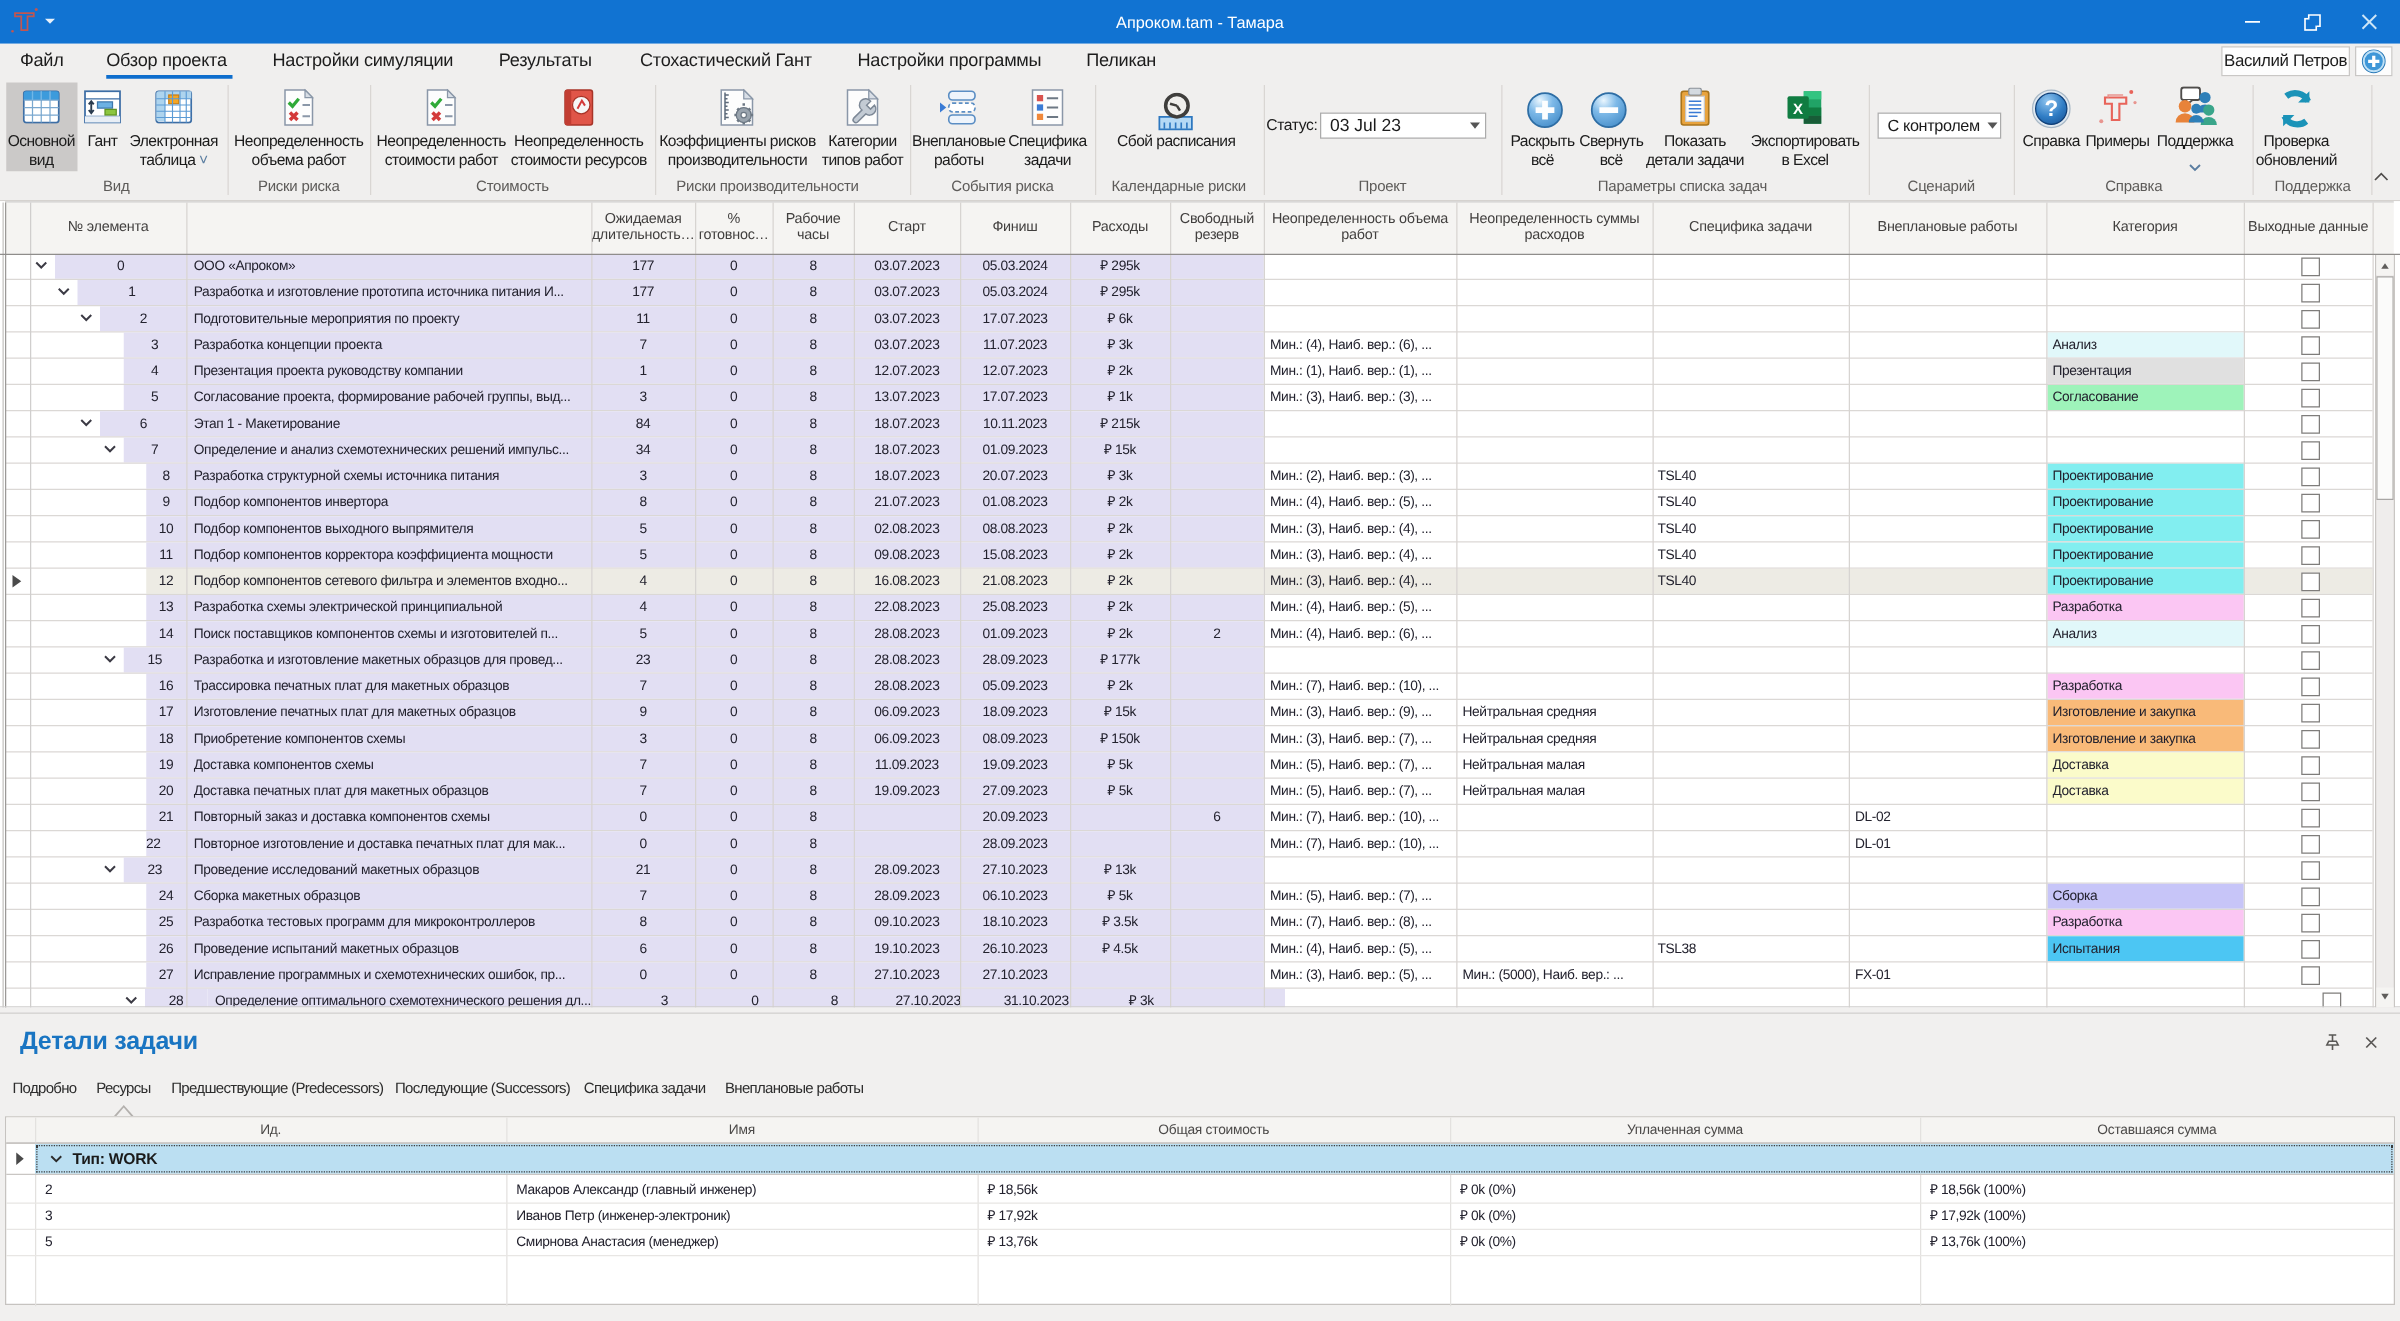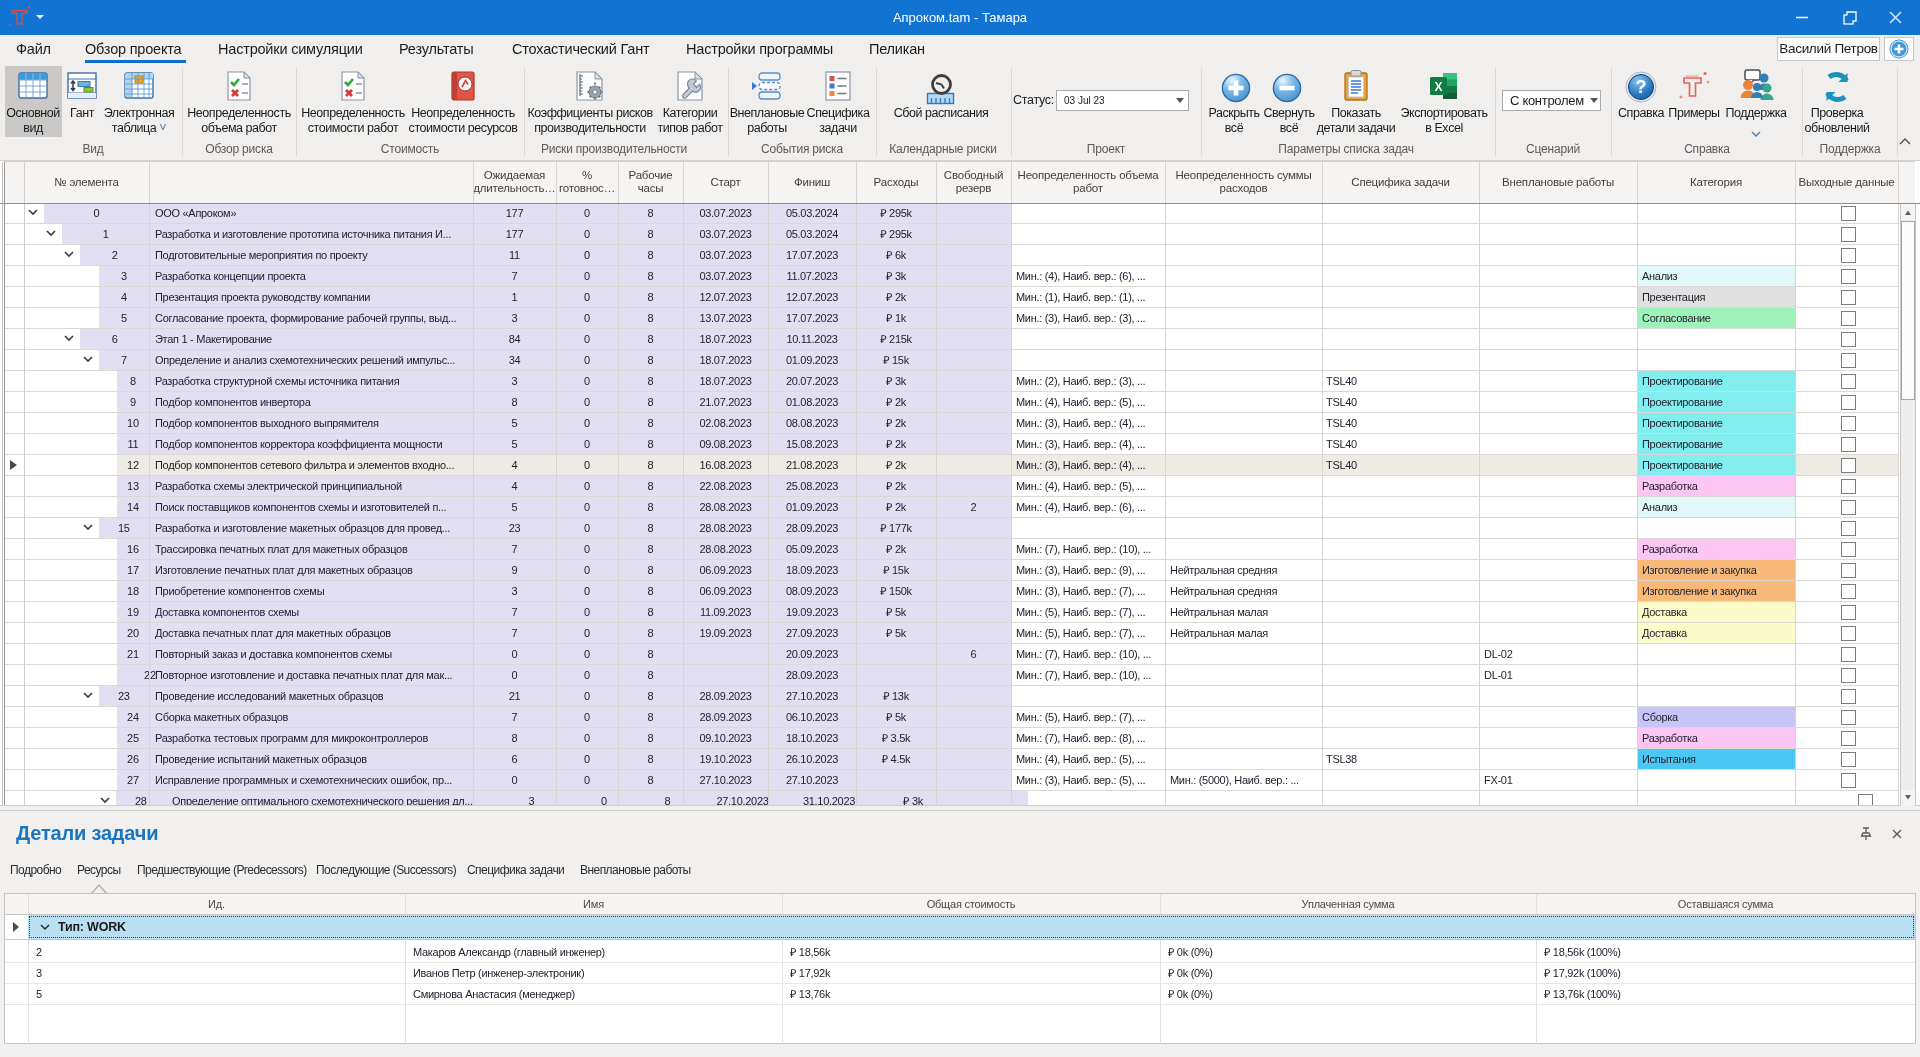--- a/index.html
+++ b/index.html
@@ -74,21 +74,21 @@
       <div class="gsep" style="left: 524px;"></div>
       <div class="gsep" style="left: 728px;"></div>
       <div class="gsep" style="left: 876px;"></div>
       <div class="gsep" style="left: 1011px;"></div>
       <div class="gsep" style="left: 1201px;"></div>
       <div class="gsep" style="left: 1495px;"></div>
       <div class="gsep" style="left: 1611px;"></div>
       <div class="gsep" style="left: 1802px;"></div>
       <div class="gsep" style="left: 1897px;"></div>
       <div class="glabel" style="left: -17px; width: 220px;">Вид</div>
-      <div class="glabel" style="left: 129px; width: 220px;">Обзор риска</div>
+      <div class="glabel" style="left: 129px; width: 220px;">Риски риска</div>
       <div class="glabel" style="left: 300px; width: 220px;">Стоимость</div>
       <div class="glabel" style="left: 504px; width: 220px;">Риски производительности</div>
       <div class="glabel" style="left: 692px; width: 220px;">События риска</div>
       <div class="glabel" style="left: 833px; width: 220px;">Календарные риски</div>
       <div class="glabel" style="left: 996px; width: 220px;">Проект</div>
       <div class="glabel" style="left: 1236px; width: 220px;">Параметры списка задач</div>
       <div class="glabel" style="left: 1443px; width: 220px;">Сценарий</div>
       <div class="glabel" style="left: 1597px; width: 220px;">Справка</div>
       <div class="glabel" style="left: 1740px; width: 220px;">Поддержка</div>
       <div style="position: absolute; left: 5px; top: 2px; width: 57px; height: 71px; background: rgb(203, 201, 200);"></div>
@@ -110,21 +110,21 @@
       <div class="rlabel" style="left: 1556px; top: 42px; width: 170px; line-height: 14.5px;">Справка</div>
       <div class="rlabel" style="left: 1609px; top: 42px; width: 170px; line-height: 14.5px;">Примеры</div>
       <div class="rlabel" style="left: 1671px; top: 42px; width: 170px; line-height: 14.5px;">Поддержка</div>
       <div class="rlabel" style="left: 1752px; top: 42px; width: 170px; line-height: 14.5px;">Проверка<br>обновлений</div>
       <div style="position: absolute; left: 1750px; top: 66px; width: 12px; height: 8px;">
         <svg width="12" height="8">
           <path d="M2 2 L6 6 L10 2" stroke="#5a7da0" stroke-width="1.5" fill="none"></path>
         </svg>
       </div>
       <div style="position: absolute; left: 1013px; top: 29px; font-size: 12.5px; color: rgb(27, 27, 27); letter-spacing: -0.3px;">Статус:</div>
-      <div style="position: absolute; left: 1056px; top: 26px; width: 133px; height: 21px; background: rgb(255, 255, 255); border: 1px solid rgb(171, 171, 171); font-size: 10px; line-height: 19px; padding-left: 7px; box-sizing: border-box; color: rgb(27, 27, 27);">03 Jul 23</div>
+      <div style="position: absolute; left: 1056px; top: 26px; width: 133px; height: 21px; background: rgb(255, 255, 255); border: 1px solid rgb(171, 171, 171); font-size: 14px; line-height: 19px; padding-left: 7px; box-sizing: border-box; color: rgb(27, 27, 27);">03 Jul 23</div>
       <div style="position: absolute; left: 1176px; top: 34px; width: 0px; height: 0px; border-left: 4px solid transparent; border-right: 4px solid transparent; border-top: 5px solid rgb(85, 85, 85);"></div>
       <div style="position: absolute; left: 1502px; top: 26px; width: 99px; height: 21px; background: rgb(255, 255, 255); border: 1px solid rgb(171, 171, 171); font-size: 13px; line-height: 19px; padding-left: 7px; box-sizing: border-box; color: rgb(27, 27, 27); letter-spacing: -0.3px;">С контролем</div>
       <div style="position: absolute; left: 1590px; top: 34px; width: 0px; height: 0px; border-left: 4px solid transparent; border-right: 4px solid transparent; border-top: 5px solid rgb(85, 85, 85);"></div>
       <div style="position: absolute; left: 1898px; top: 72px; width: 14px; height: 10px;">
         <svg width="14" height="10">
           <path d="M2 8 L7 3 L12 8" stroke="#4f4d4b" stroke-width="1.4" fill="none"></path>
         </svg>
       </div>
       <div class="ricon" style="left: 18px; top: 8px; width: 30px; height: 27px;">
         <svg width="30" height="27" viewBox="0 0 30 27">
@@ -727,21 +727,21 @@
           <div class="ctext" style="left: 768px; width: 88px; text-align: center;">20.09.2023</div>
           <div class="ctext" style="left: 936px; width: 75px; text-align: center;">6</div>
           <div class="ctext" style="left: 1016px; width: 146px;">Мин.: (7), Наиб. вер.: (10), ...</div>
           <div class="ctext" style="left: 1484px; width: 150px;">DL-02</div>
           <div class="cbox" style="left: 1841px; top: 3px;"></div>
         </div>
         <div style="position: absolute; left: 0px; top: 462px; width: 1920px; height: 21px;">
           <div style="position: absolute; left: 116.8px; top: 0px; width: 32.2px; height: 20px; background: rgb(226, 223, 243);"></div>
           <div style="position: absolute; left: 149px; top: 0px; width: 862px; height: 20px; background: rgb(226, 223, 243);"></div>
           <div style="position: absolute; left: 4px; top: 20px; width: 1894px; height: 1px; background: rgb(219, 216, 213);"></div>
-          <div class="ctext" style="left: 116.8px; width: 32.2px; text-align: center; padding-left: 17px;">22</div>
+          <div class="ctext" style="left: 116.8px; width: 32.2px; ">22</div>
           <div class="ctext" style="left: 155px; width: 312px;">Повторное изготовление и доставка печатных плат для мак...</div>
           <div class="ctext" style="left: 473px; width: 83px; text-align: center;">0</div>
           <div class="ctext" style="left: 556px; width: 62px; text-align: center;">0</div>
           <div class="ctext" style="left: 618px; width: 65px; text-align: center;">8</div>
           <div class="ctext" style="left: 768px; width: 88px; text-align: center;">28.09.2023</div>
           <div class="ctext" style="left: 1016px; width: 146px;">Мин.: (7), Наиб. вер.: (10), ...</div>
           <div class="ctext" style="left: 1484px; width: 150px;">DL-01</div>
           <div class="cbox" style="left: 1841px; top: 3px;"></div>
         </div>
         <div style="position: absolute; left: 0px; top: 483px; width: 1920px; height: 21px;">

